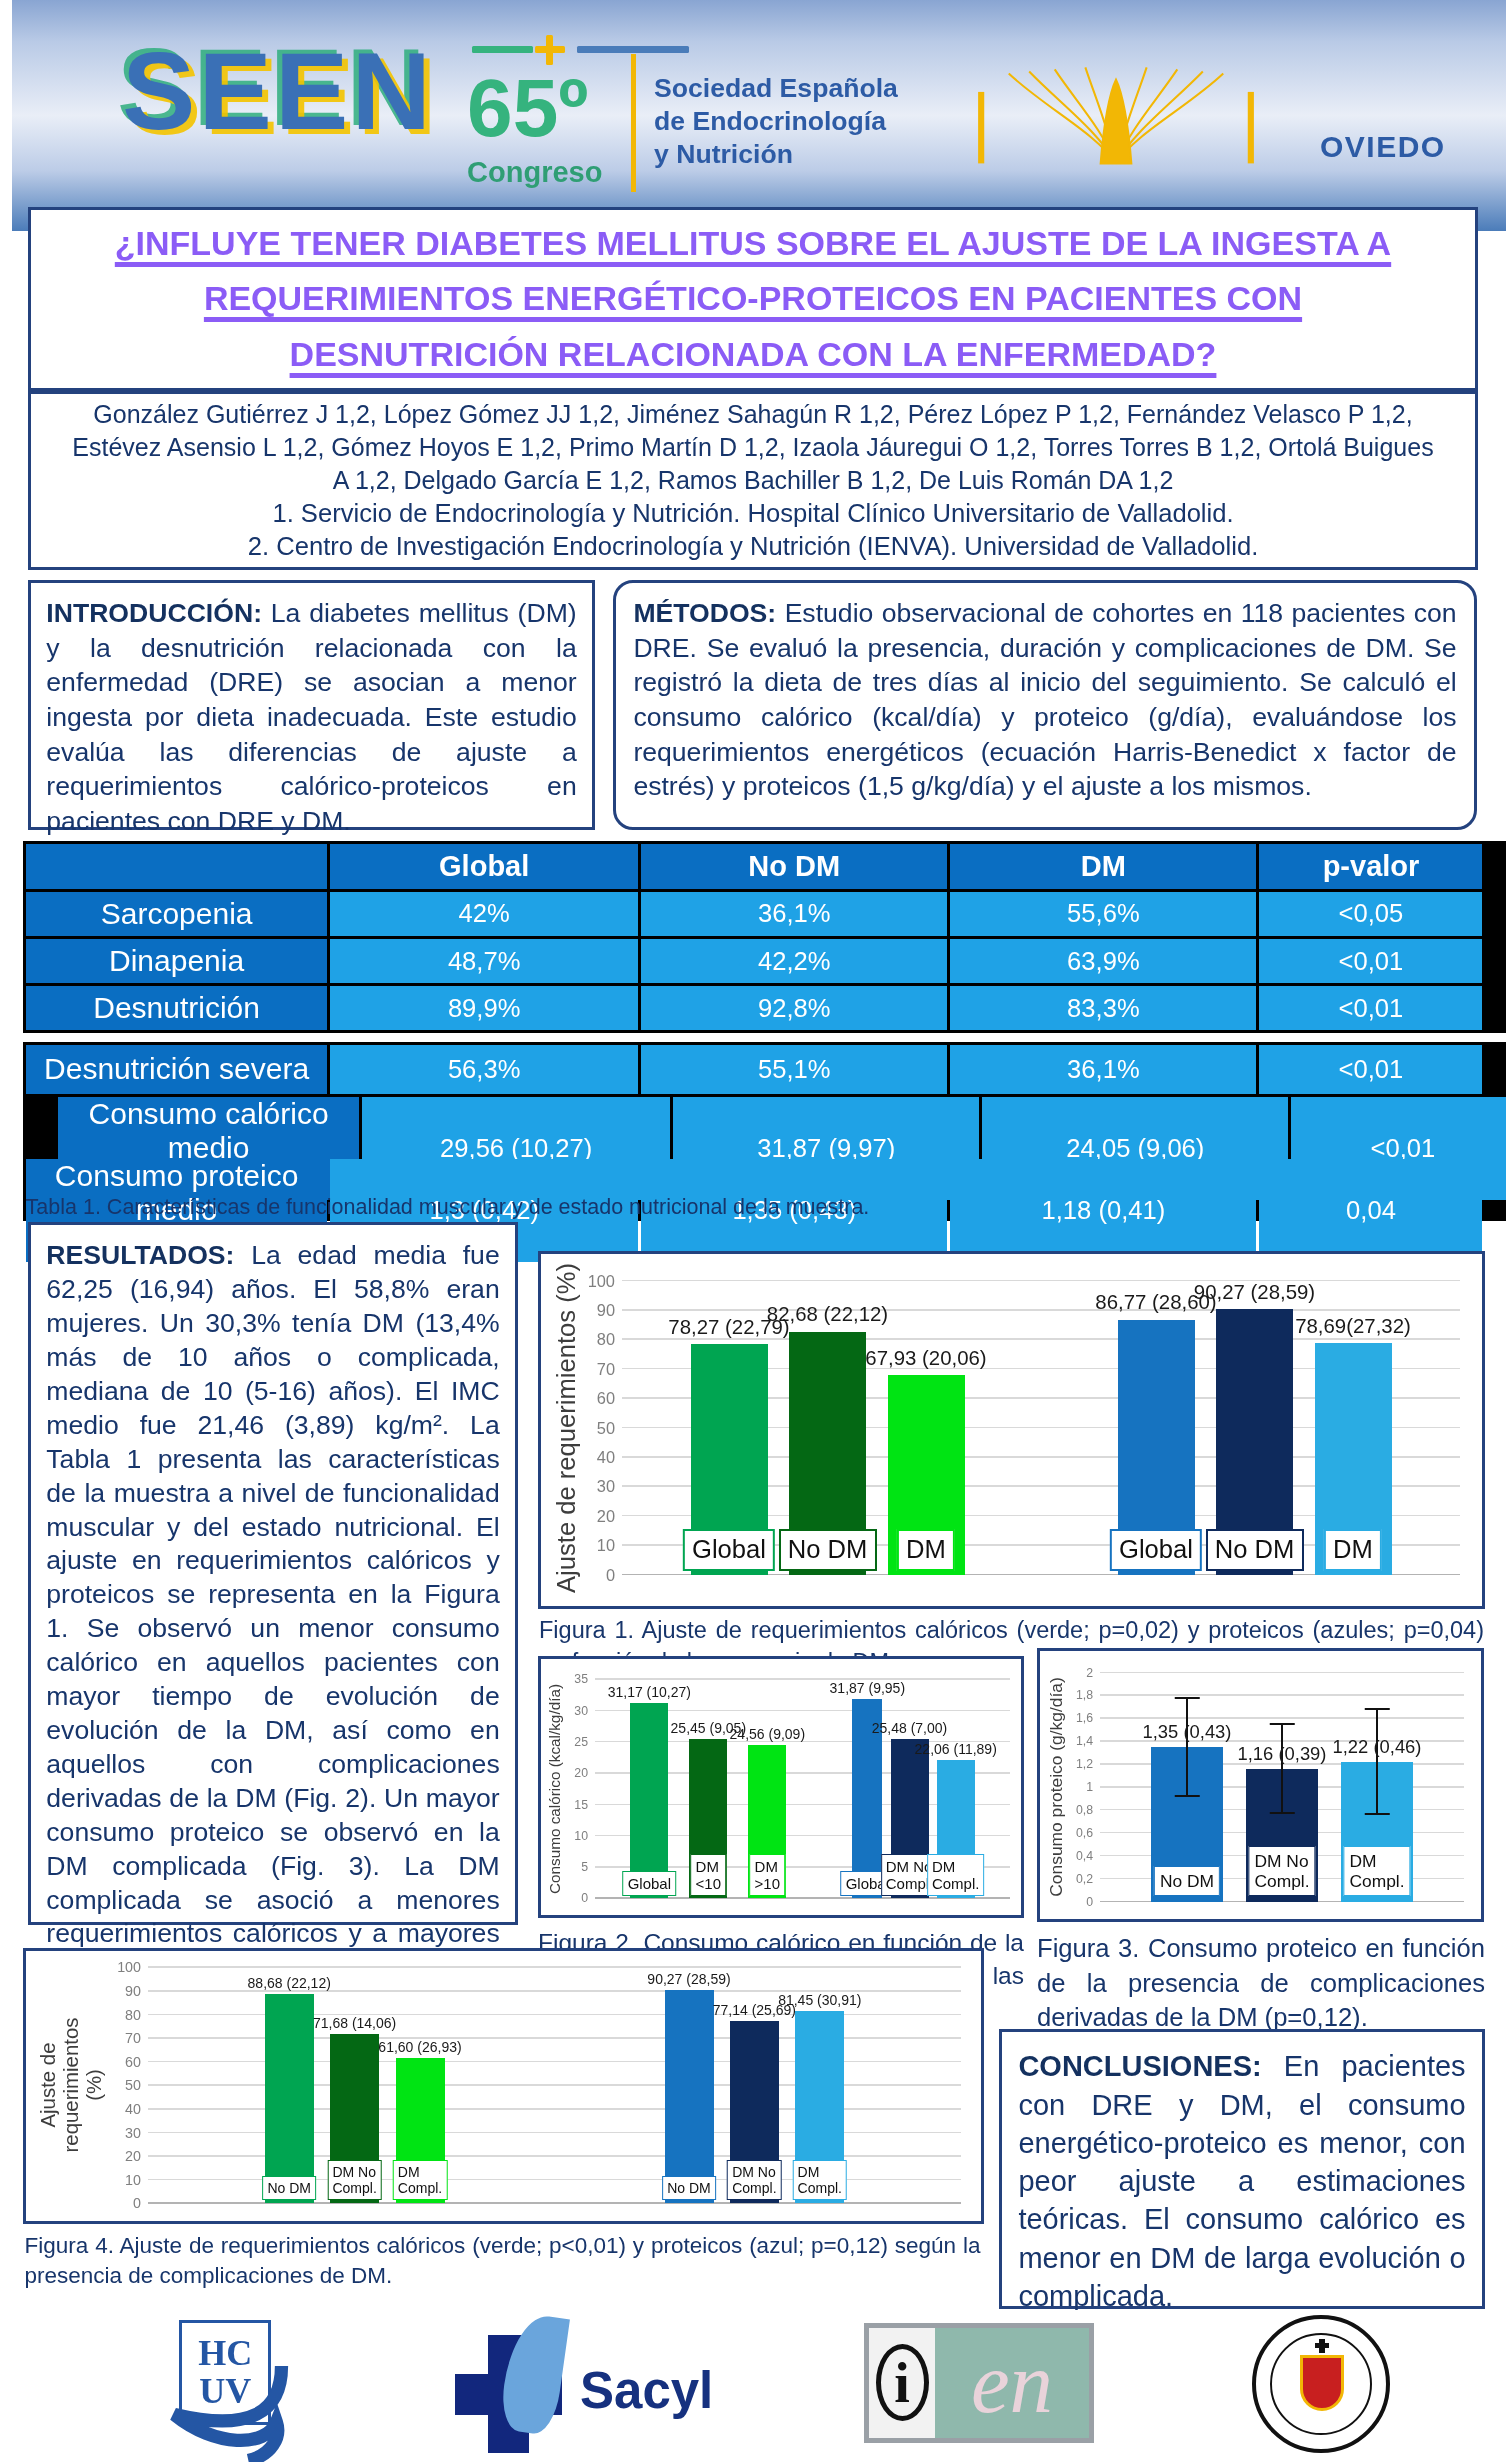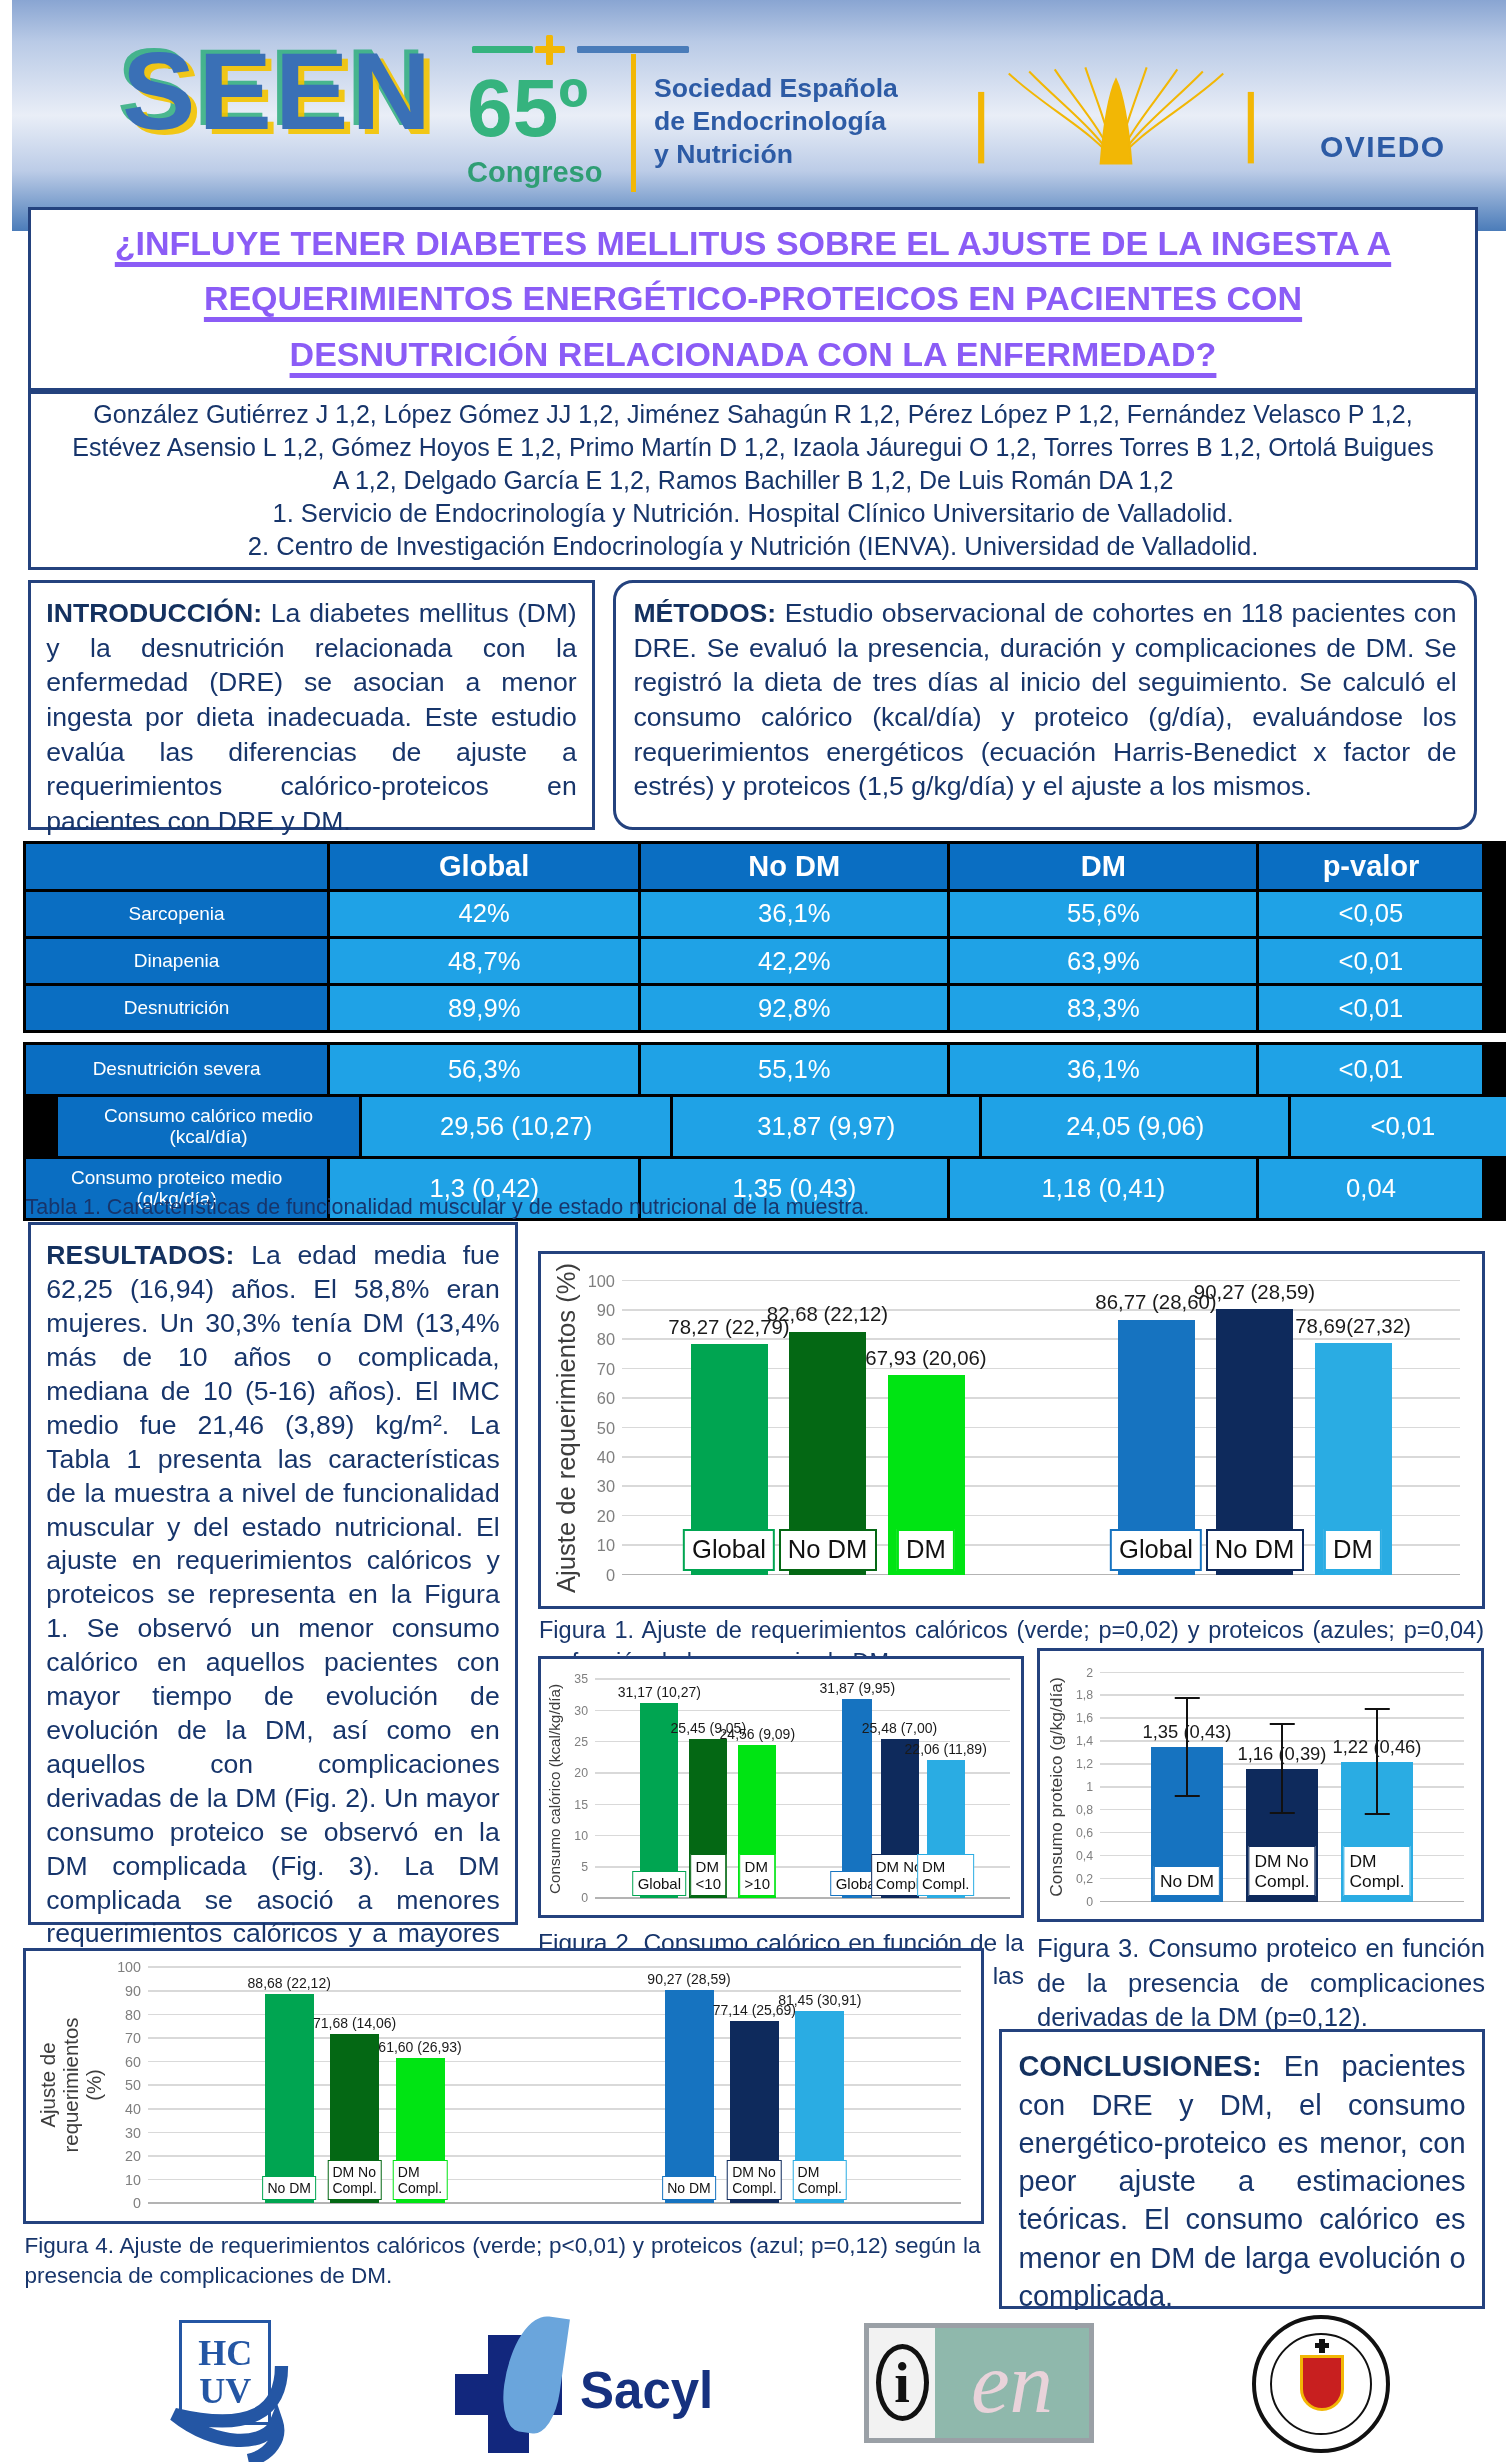--- a/index.html
+++ b/index.html
@@ -47,21 +47,21 @@
   .resultados-box{left:28px;top:1222px;width:490px;height:703px;padding:14.3px 15.3px;}
   .resultados-text{font-size:26.6px;line-height:1.275;text-align:justify;}
   .conclusiones-box{left:999px;top:2029px;width:486px;height:280px;padding:15.3px 16.4px;}
   .conclusiones-text{font-size:29px;line-height:1.32;text-align:justify;}
 
   
   .table1{position:absolute;left:23px;top:841px;background:#000;padding:3.1px;display:flex;flex-direction:column;gap:3.1px;width:fit-content;}
   .trow{display:grid;grid-template-columns:301px 308px 306px 306px 223px;gap:3.1px;}
   .tcell,.tlabel,.thead{display:flex;align-items:center;justify-content:center;color:#fff;text-align:center;white-space:pre-line;line-height:1.15;}
   .thead{background:#0a6ec2;font-weight:bold;font-size:29px;}
-  .tlabel{background:#0a6ec2;font-size:19px;}
+  .tlabel{background:#0a6ec2;font-size:30px;}
   .tcell{background:#1fa2e6;font-size:25.6px;}
   .tgap{height:8.2px;background:#ffffff;margin:0 -3.1px;}
   .table-caption{position:absolute;left:25.6px;top:1195px;width:1227px;font-size:21.5px;color:#17356b;}
 
   
   .fig-box{position:absolute;background:#ffffff;border:3.1px solid #24427e;}
   .fig1-box{left:538px;top:1251px;width:947px;height:358px;}
   .fig2-box{left:538px;top:1656px;width:486px;height:262px;}
   .fig3-box{left:1037px;top:1648px;width:447px;height:274px;}
   .fig4-box{left:23px;top:1948px;width:961px;height:276px;}
@@ -307,21 +307,21 @@
         <div class="ticklab" data-interactable="false" style="right: 422px; bottom: 42.8571%; font-size: 12.3px; width: 30px;">15</div>
         <div class="gridline" data-interactable="false" style="bottom: calc(57.1429% - 0.5px);"></div>
         <div class="ticklab" data-interactable="false" style="right: 422px; bottom: 57.1429%; font-size: 12.3px; width: 30px;">20</div>
         <div class="gridline" data-interactable="false" style="bottom: calc(71.4286% - 0.5px);"></div>
         <div class="ticklab" data-interactable="false" style="right: 422px; bottom: 71.4286%; font-size: 12.3px; width: 30px;">25</div>
         <div class="gridline" data-interactable="false" style="bottom: calc(85.7143% - 0.5px);"></div>
         <div class="ticklab" data-interactable="false" style="right: 422px; bottom: 85.7143%; font-size: 12.3px; width: 30px;">30</div>
         <div class="gridline" data-interactable="false" style="bottom: calc(100% - 0.5px);"></div>
         <div class="ticklab" data-interactable="false" style="right: 422px; bottom: 100%; font-size: 12.3px; width: 30px;">35</div>
         <div class="bars" data-interactable="false" style="gap: 66px;">
-          <div class="group" data-interactable="false" style="gap: 11px;">
+          <div class="group" data-interactable="false" style="gap: 21px;">
             <div class="barwrap" data-interactable="false" style="width: 38px;">
               <div class="bar" data-interactable="false" style="height: 89.0571%; background: rgb(0, 165, 81);"></div>
               <div class="vlabel" data-interactable="false" style="bottom: calc(89.0571% + 3.1px); font-size: 14px;">31,17 (10,27)</div>
               <div class="namebox" data-interactable="false" style="bottom: 2px; font-size: 15px; border: 1.5px solid rgb(0, 165, 81); padding: 3.1px 4.1px;">Global</div>
             </div>
             <div class="barwrap" data-interactable="false" style="width: 38px;">
               <div class="bar" data-interactable="false" style="height: 72.7143%; background: rgb(4, 104, 20);"></div>
               <div class="vlabel" data-interactable="false" style="bottom: calc(72.7143% + 3.1px); font-size: 14px;">25,45 (9,05)</div>
               <div class="namebox" data-interactable="false" style="bottom: 2px; font-size: 15px; border: 1.5px solid rgb(4, 104, 20); padding: 3.1px 4.1px;">DM
 &lt;10</div>

